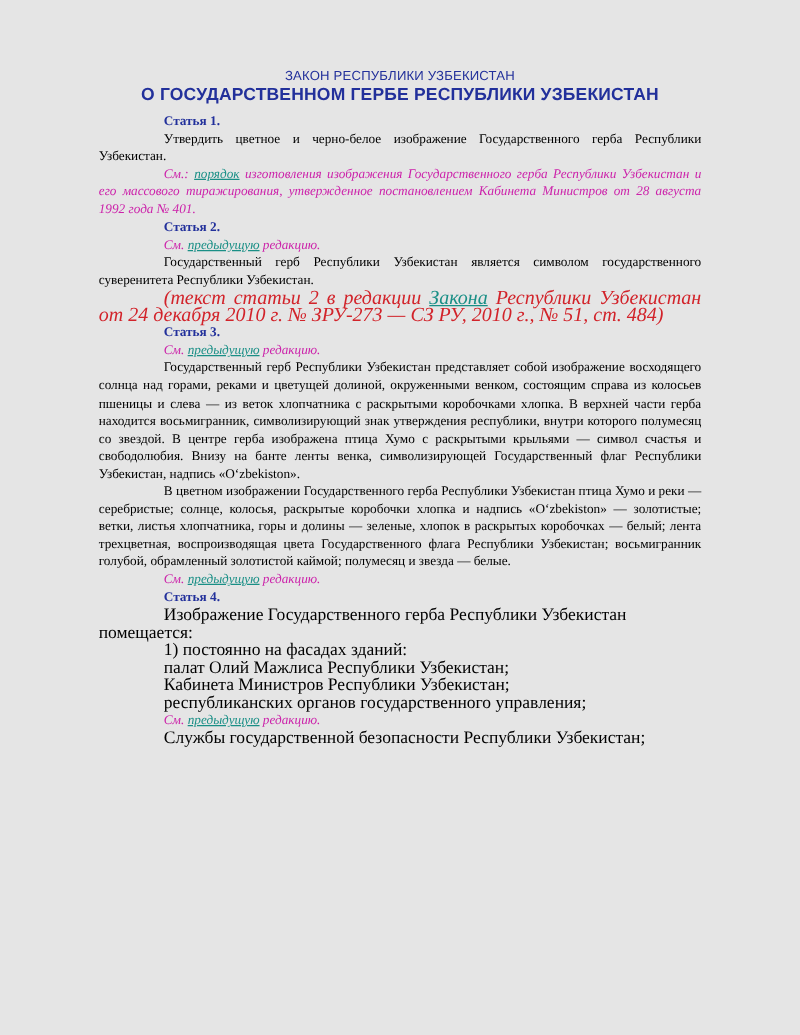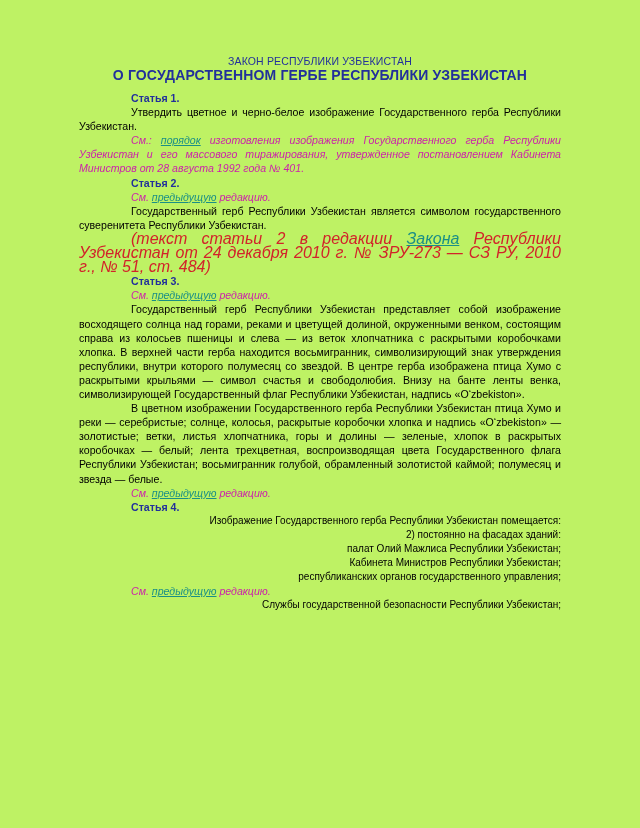--- a/index.html
+++ b/index.html
@@ -12,21 +12,21 @@
     width: 640px;
     height: 828px;
     font-family: "Liberation Sans", sans-serif;
     color: #000000;
     overflow: hidden;
   }
   .page {
     position: relative;
     width: 640px;
     height: 828px;
-    background: #bef264;
+    background: #e5e5e5;
     box-sizing: border-box;
     padding: 54px 79px 0 79px;
   }
   .doc-body {
     width: 482px;
   }
 
   
   .title-block { text-align: center; margin-bottom: 9px; }
   .title-line {
@@ -36,20 +36,21 @@
     letter-spacing: 0.15px;
     white-space: nowrap;
   }
   .title-line.bold { font-weight: bold; font-size: 14px; }
 
   
   p {
     margin: 0;
     font-size: 10.6px;
     line-height: 14.1px;
+    font-family: Liberation Serif, serif;
   }
   .para {
     text-align: justify;
     text-indent: 52px;
     color: #000000;
     hyphens: none;
   }
 
   .art-head {
     text-indent: 52px;
@@ -103,22 +104,22 @@
     color: #1a8f86;
     text-decoration: underline;
     font-style: italic;
     cursor: pointer;
   }
   .red-note .doclink { color: #1a8f86; }
 
   
   .flat {
     text-indent: 52px;
-    text-align: right;
-    font-size: 10px;
+    text-align: left;
+    font-size: 14px;
     line-height: 14.1px;
     color: #000000;
   }
 </style>
 </head>
 <body>
 
 <div class="page">
   <div class="doc-body">
 
@@ -160,21 +161,21 @@
 
 
     <p class="see-note">
       <span>См. </span><a class="doclink">предыдущую</a><span> редакцию.</span>
     </p>
 
     <p class="art-head">Статья 4.</p>
 
     <p class="flat">Изображение Государственного герба Республики Узбекистан помещается:</p>
 
-    <p class="flat">2) постоянно на фасадах зданий:</p>
+    <p class="flat">1) постоянно на фасадах зданий:</p>
 
 
     <p class="flat">палат Олий Мажлиса Республики Узбекистан;</p>
 
     <p class="flat">Кабинета Министров Республики Узбекистан;</p>
 
     <p class="flat">республиканских органов государственного управления;</p>
 
     <p class="see-note">
       <span>См. </span><a class="doclink">предыдущую</a><span> редакцию.</span>

